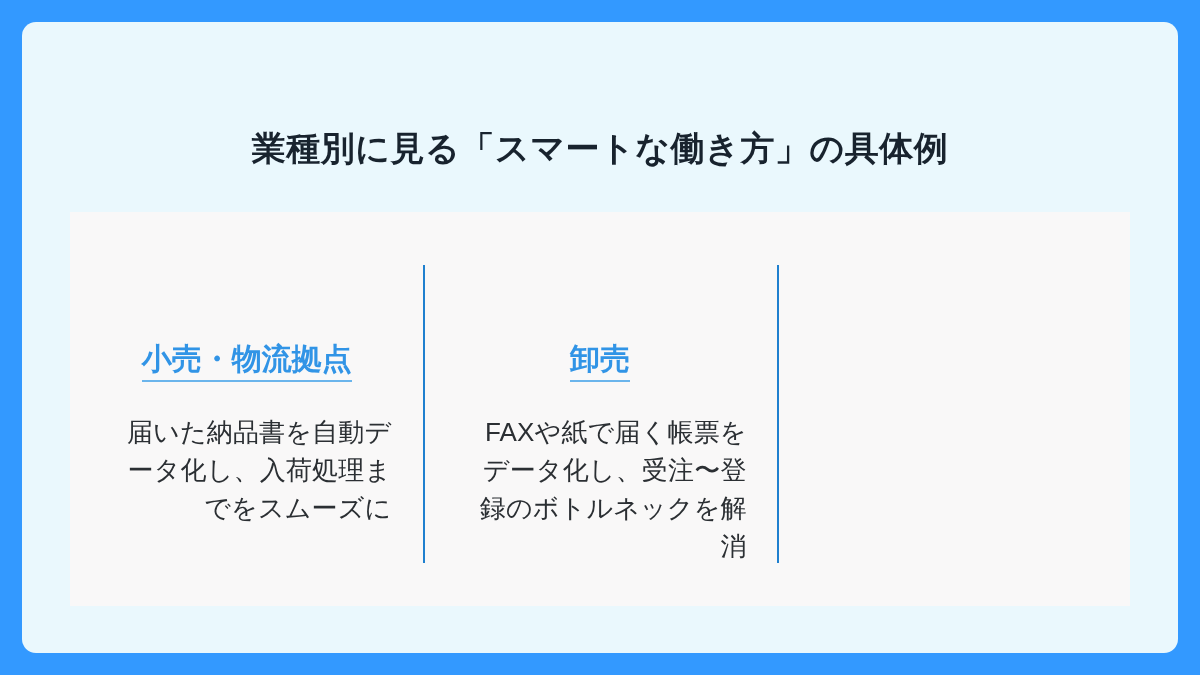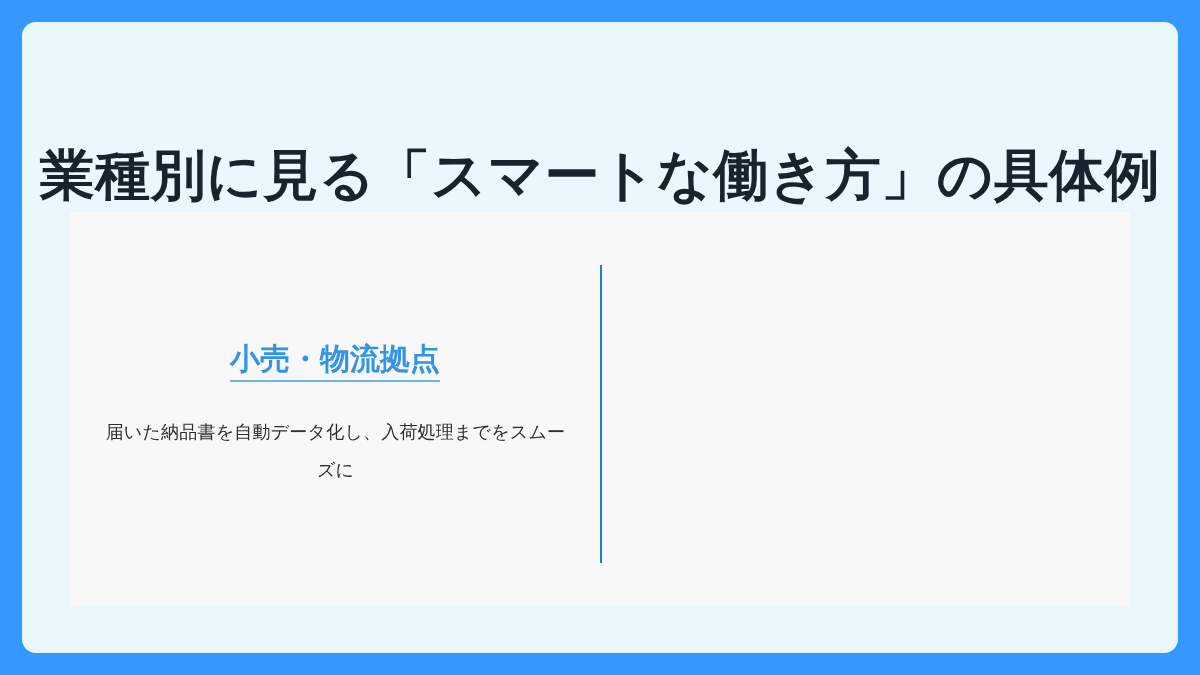--- a/index.html
+++ b/index.html
@@ -33,21 +33,21 @@
     box-sizing: border-box;
     overflow: hidden;
   }
 
   .slide-title {
     position: absolute;
     left: 0;
     right: 0;
     top: 82px;
     text-align: center;
-    font-size: 55px;
+    font-size: 34px;
     font-weight: bold;
     color: #18232e;
     letter-spacing: 0.5px;
     line-height: 1.25;
     white-space: nowrap;
   }
 
   .panel {
     position: absolute;
     left: 48px;
@@ -102,24 +102,24 @@
 
   .col-heading span {
     border-bottom: 2px solid #6bb5ec;
     padding-bottom: 5px;
   }
 
   .col-body {
     margin: 8px;
     padding: 0;
     margin-top: 35px;
-    font-size: 18px;
+    font-size: 26px;
     line-height: 38px;
     color: #2b2f33;
-    text-align: center;
+    text-align: right;
     letter-spacing: 0.2px;
   }
 
   .col-1 .col-body { padding-left: 3px; padding-right: 2px; }
   .col-2 .col-body { padding-left: 12px; padding-right: 0px; }
   .col-3 .col-body { padding-left: 8px; padding-right: 0px; }
 </style>
 </head>
 <body>
 
@@ -129,20 +129,24 @@
     <h1 class="slide-title">業種別に見る「スマートな働き方」の具体例</h1>
 
     <div class="panel">
       <div class="columns">
 
         <div class="column col-1">
           <h2 class="col-heading"><span>小売・物流拠点</span></h2>
           <p class="col-body">届いた納品書を自動データ化し、入荷処理までをスムーズに</p>
         </div>
 
+        <div class="column col-2">
+          <h2 class="col-heading"><span>卸売</span></h2>
+          <p class="col-body">FAXや紙で届く帳票をデータ化し、受注〜登録のボトルネックを解消</p>
+        </div>
 
         <div class="column col-3">
         </div>
 
       </div>
     </div>
 
   </div>
 </div>
 

